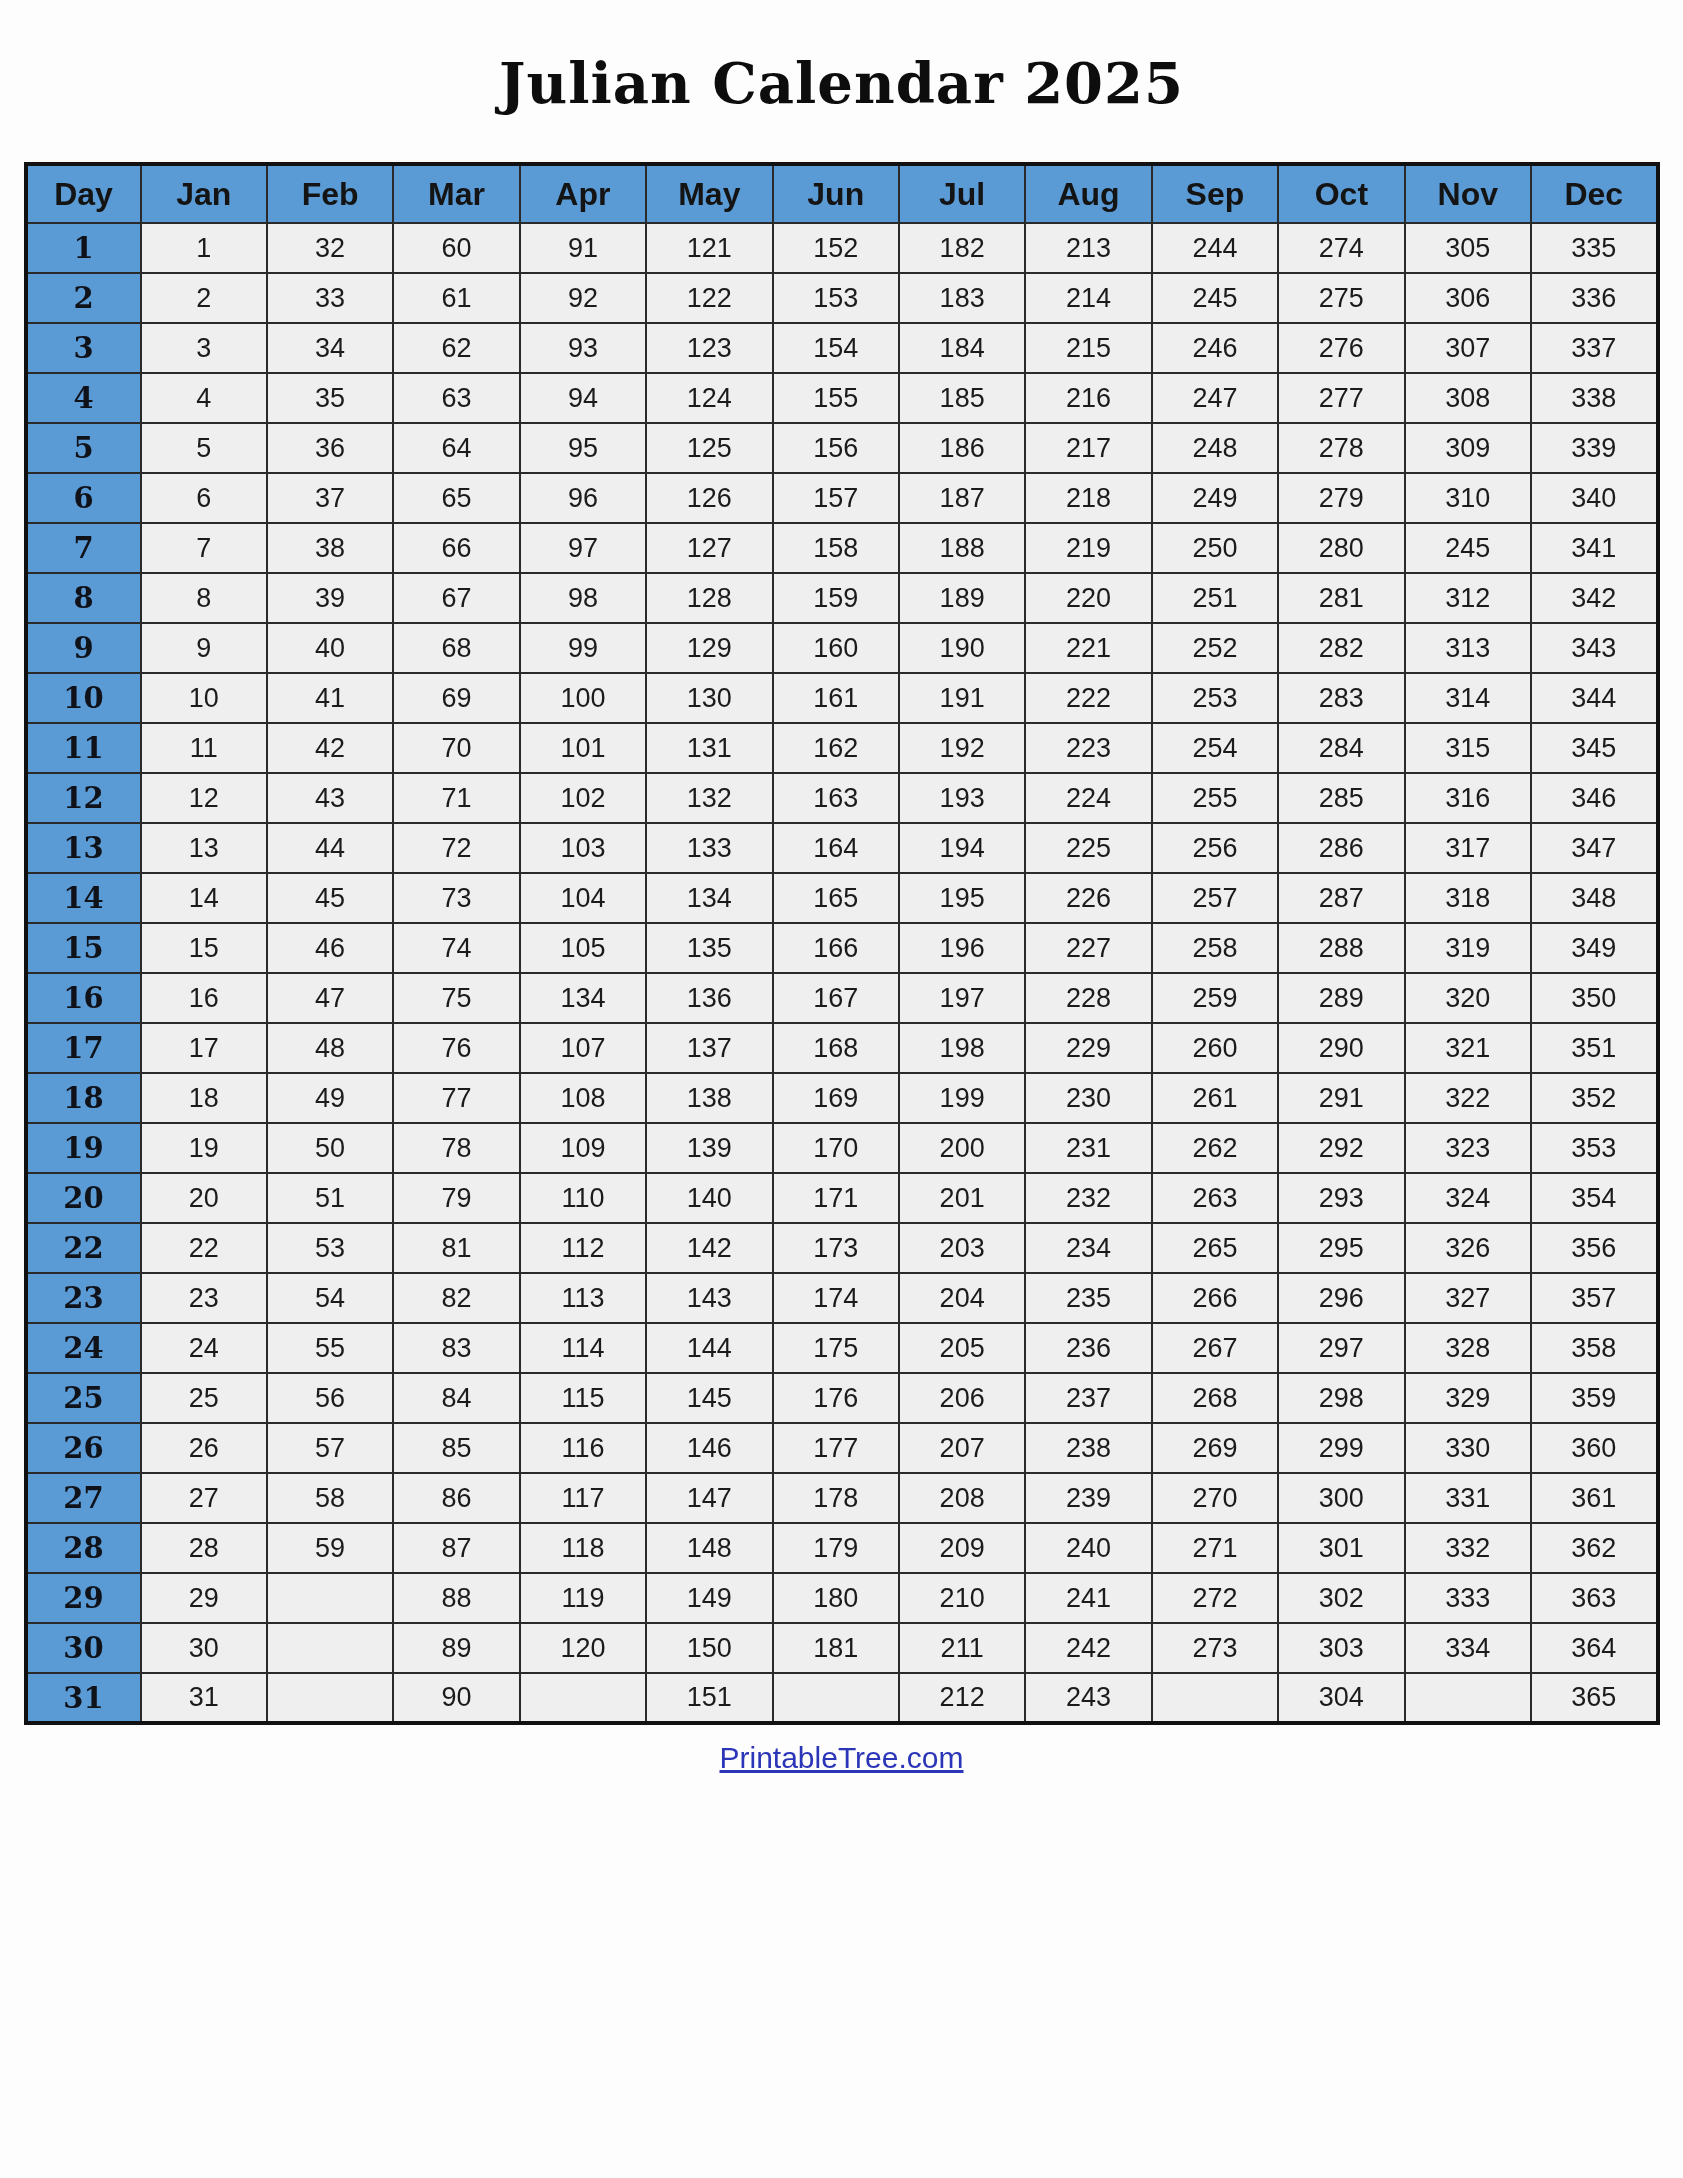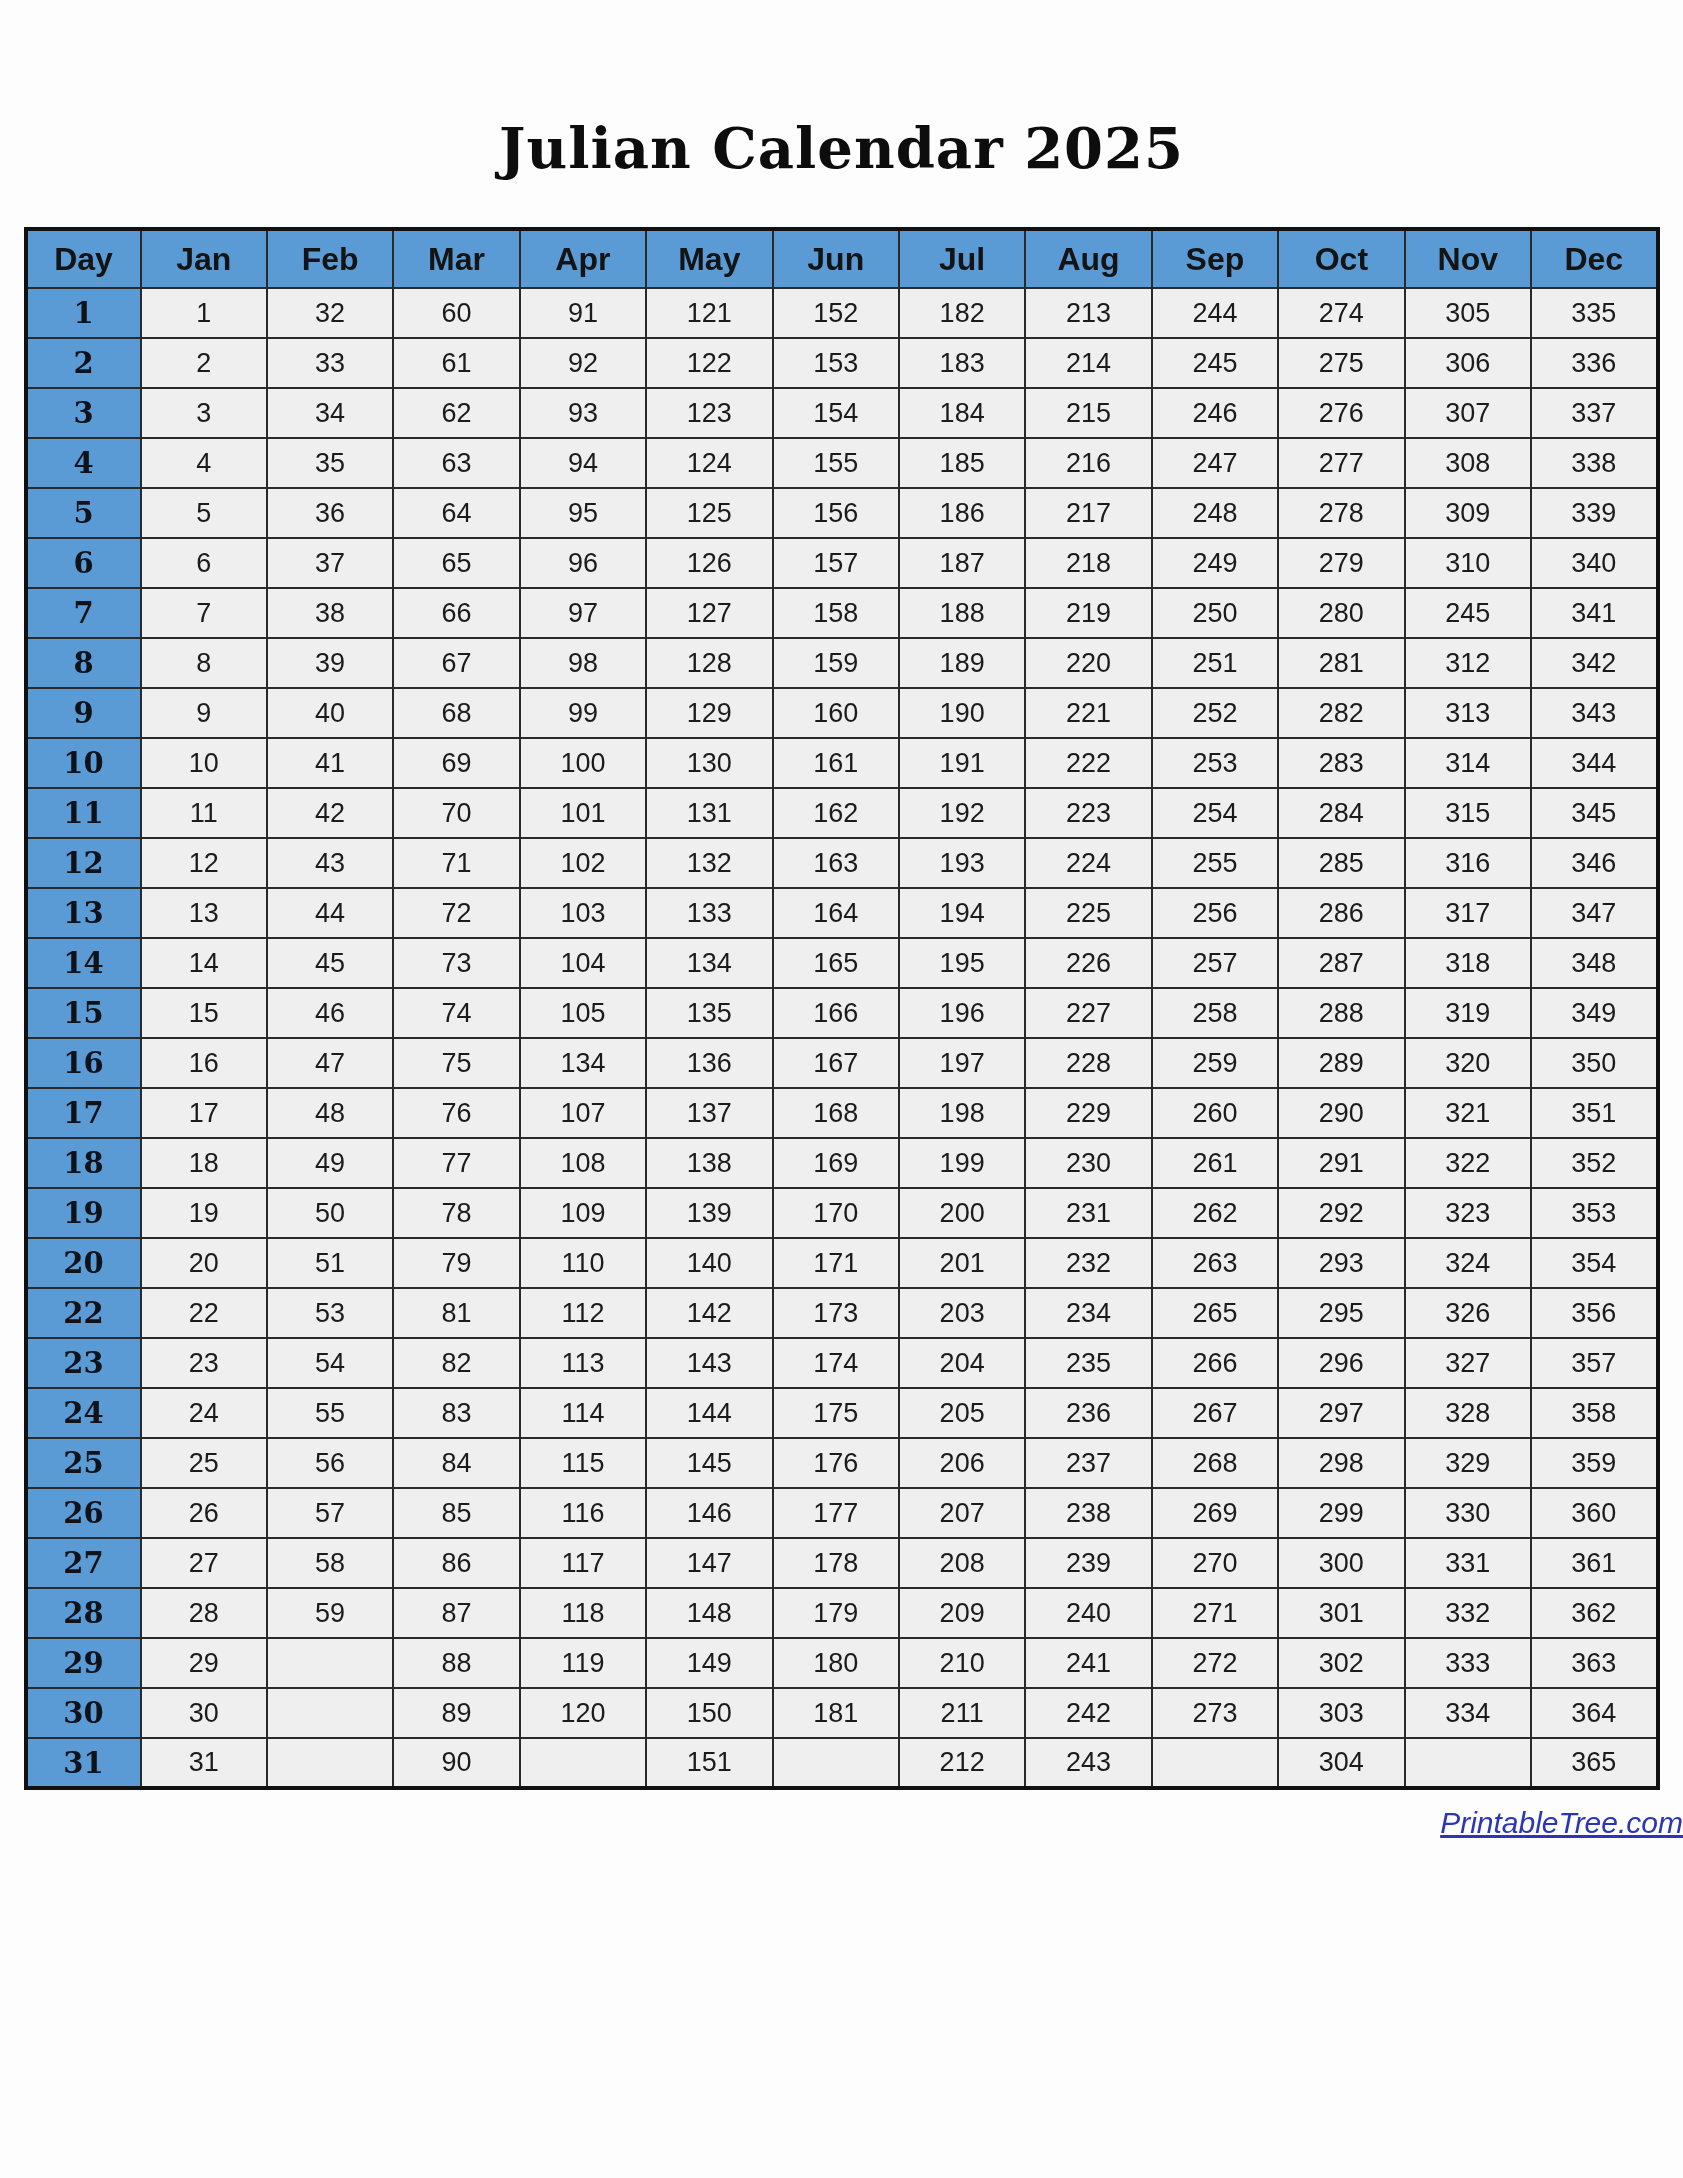--- a/index.html
+++ b/index.html
@@ -18,21 +18,21 @@
   }
   body {
     width: 1683px;
     height: 2178px;
     background: var(--page-bg);
     font-family: "Liberation Sans", sans-serif;
     color: var(--text-color);
   }
   .page-title {
     margin: 0;
-    padding-top: 115px;
+    padding-top: 50px;
     text-align: center;
     font-family: "DejaVu Serif", serif;
     font-weight: bold;
     font-size: 56px;
     letter-spacing: 1px;
     color: #0d0d0d;
   }
   table.calendar {
     border-collapse: collapse;
     table-layout: fixed;
@@ -65,23 +65,22 @@
     color: #10121a;
   }
   tbody td {
     background: var(--cell-bg);
     font-family: "Liberation Sans", sans-serif;
     font-weight: normal;
     font-size: 27px;
     height: 50px;
   }
   .footer {
-    text-align: right;
+    text-align: center;
     margin-top: 16px;
-    font-style: italic;
   }
   .footer a {
     color: var(--link-color);
     font-size: 30px;
     text-decoration: underline;
     font-family: "Liberation Sans", sans-serif;
   }
 </style>
 </head>
 <body>

